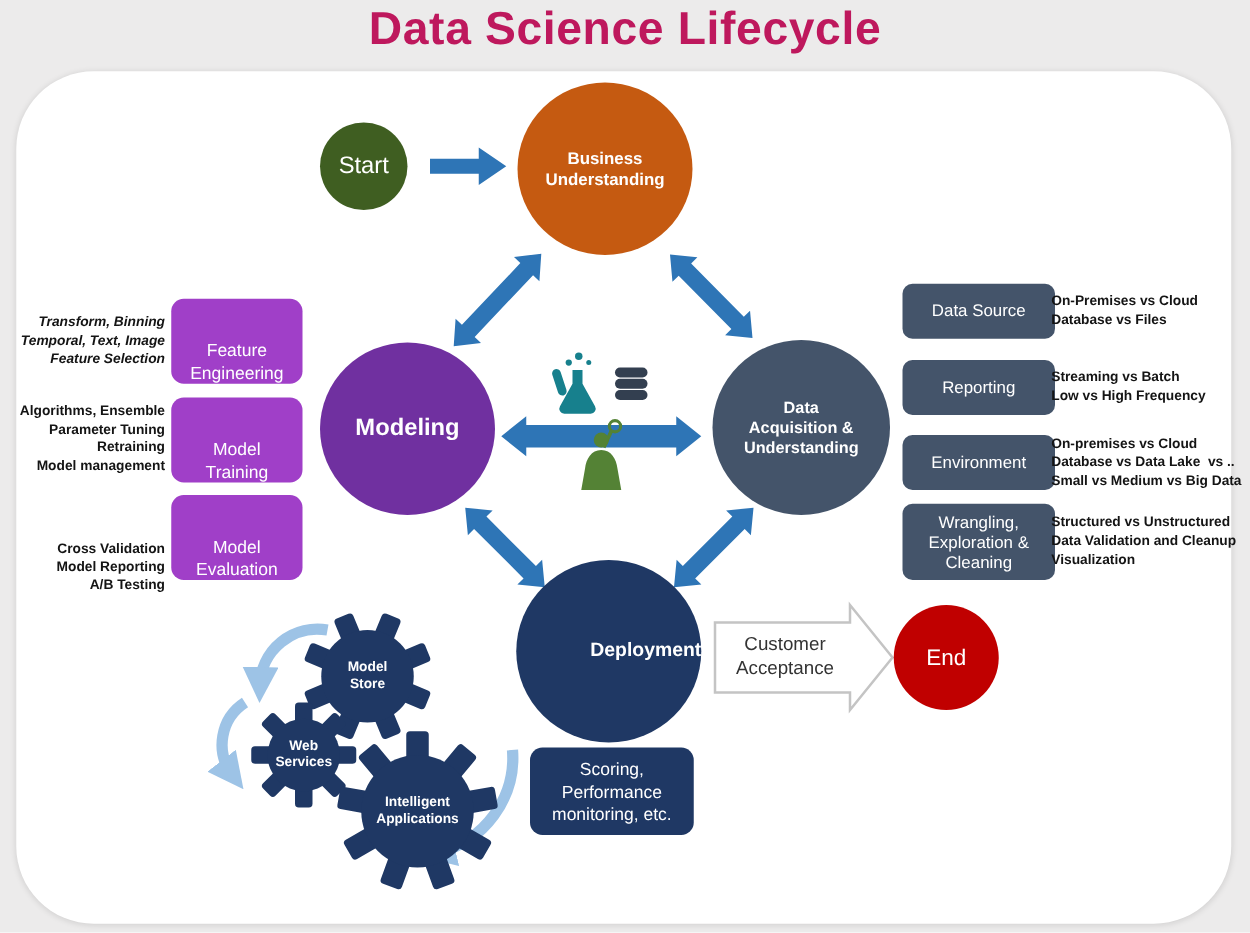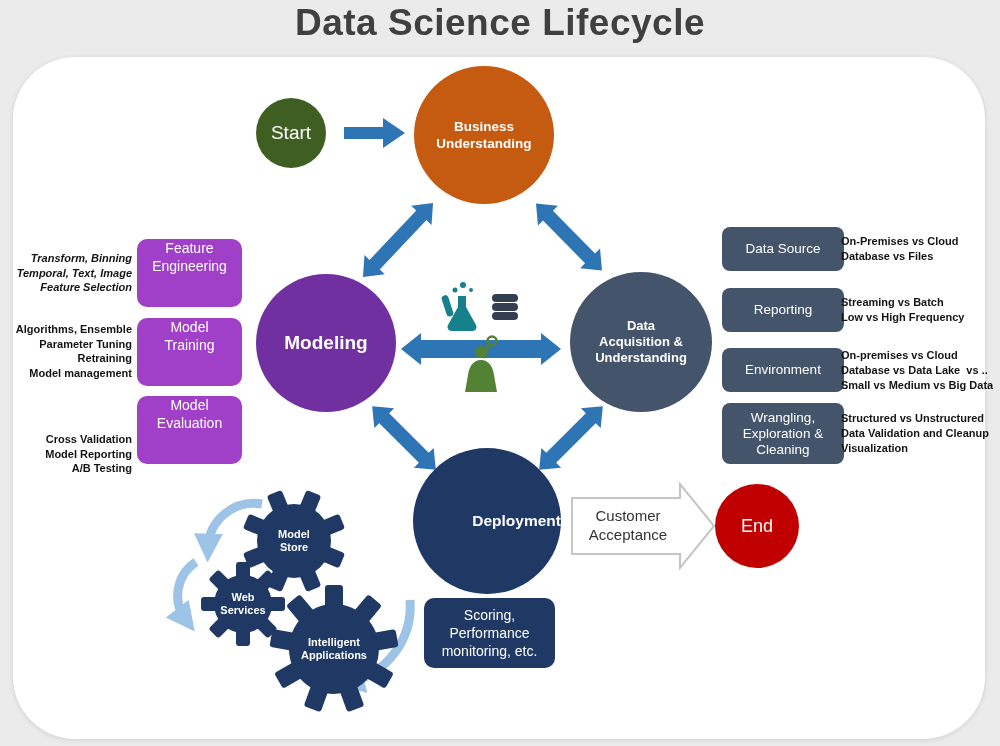--- a/index.html
+++ b/index.html
@@ -1,28 +1,28 @@
 <!DOCTYPE html>
 <html><head>
 <meta charset="utf-8">
 <style>
   html,body{margin:0;padding:0;}
   .stage{position:relative;width:1000px;height:746px;background:#ECEBEB;font-family:"Liberation Sans",sans-serif;overflow:hidden;}
-  .title{position:absolute;top:2px;left:0;width:100%;text-align:center;font-size:37px;font-weight:800;color:#404040;letter-spacing:.5px;}
+  .title{position:absolute;top:2px;left:0;width:100%;text-align:center;font-size:37px;font-weight:800;color:#be185d;letter-spacing:.5px;}
   .panel{position:absolute;left:13px;top:57px;width:972px;height:682px;background:#fff;border-radius:62px;box-shadow:0 1px 5px rgba(0,0,0,.12);}
   .layer{position:absolute;left:0;top:0;pointer-events:none;}
   .circle{position:absolute;border-radius:50%;display:flex;align-items:center;justify-content:center;color:#fff;text-align:center;}
   .label{white-space:pre-line;}
   .c-start{left:256px;top:98px;width:70px;height:70px;background:#3F5E21;font-size:19px;}
   .c-bu{left:414px;top:66px;width:140px;height:138px;background:#C55A11;font-size:13.5px;font-weight:700;line-height:17px;}
   .c-mod{left:256px;top:274px;width:140px;height:138px;background:#7030A0;font-size:19px;font-weight:700;}
   .c-dau{left:570px;top:272px;width:142px;height:140px;background:#44546A;font-size:13px;font-weight:700;line-height:16px;}
   .c-dep{left:413px;top:448px;width:148px;height:146px;background:#1F3864;font-size:15.5px;font-weight:700;justify-content:flex-end;}
   .c-end{left:715px;top:484px;width:84px;height:84px;background:#C00000;font-size:18px;}
-  .pbox{position:absolute;left:137px;width:105px;height:68px;background:#A03FC8;color:#fff;border-radius:10px;display:flex;align-items:flex-start;justify-content:center;text-align:center;font-size:14px;line-height:18px;}
+  .pbox{position:absolute;left:137px;width:105px;height:68px;background:#A03FC8;color:#fff;border-radius:10px;display:flex;align-items:flex-end;justify-content:center;text-align:center;font-size:14px;line-height:18px;}
   .sbox{position:absolute;left:722px;width:122px;background:#44546A;color:#fff;border-radius:8px;display:flex;align-items:center;justify-content:center;text-align:center;font-size:13.5px;line-height:16px;}
   .note{position:absolute;font-size:11px;font-weight:700;color:#141414;white-space:pre;line-height:14.5px;}
   .note-l{left:8px;width:124px;text-align:right;}
   .note-r{left:841px;width:155px;text-align:left;line-height:15px;}
   .accept-label{position:absolute;left:578px;top:506px;width:100px;text-align:center;font-size:15px;color:#333;line-height:19px;white-space:pre-line;}
   .score-box{position:absolute;left:424px;top:598px;width:131px;height:70px;background:#1F3864;color:#fff;border-radius:10px;display:flex;align-items:center;justify-content:center;text-align:center;font-size:14px;line-height:18px;}
   .gear-label{position:absolute;color:#fff;font-size:11px;font-weight:700;text-align:center;white-space:pre-line;line-height:13px;}
   .gl-ms{left:254px;top:528px;width:80px;}
   .gl-ws{left:203px;top:591px;width:80px;}
   .gl-ia{left:282px;top:636px;width:104px;}

